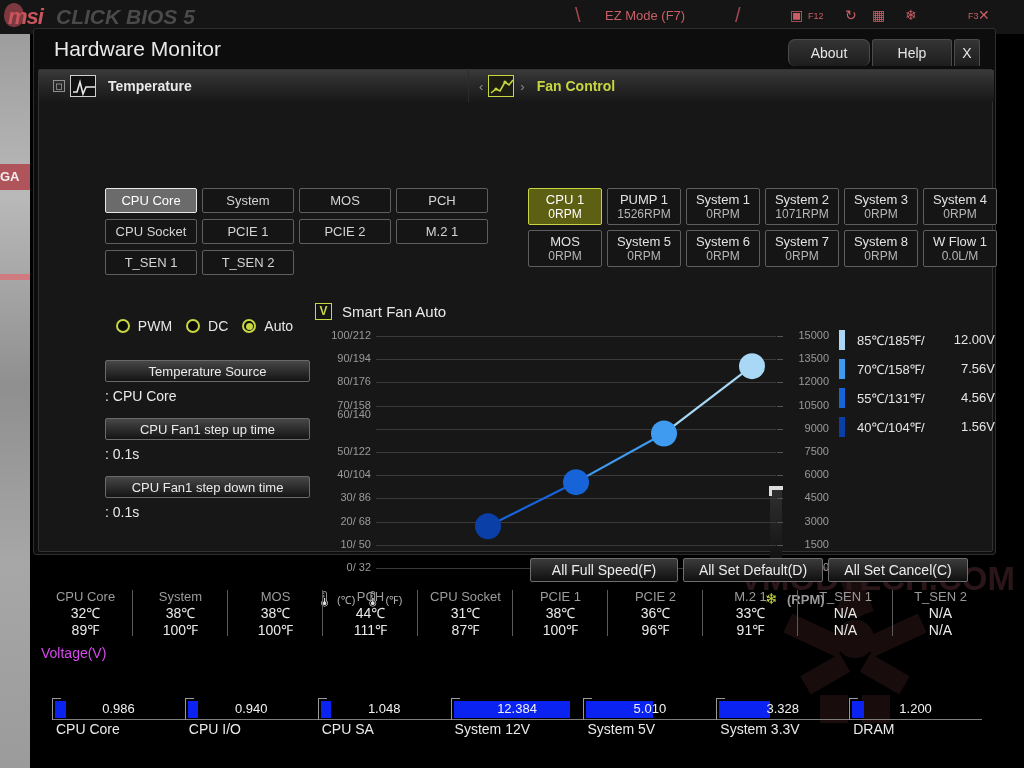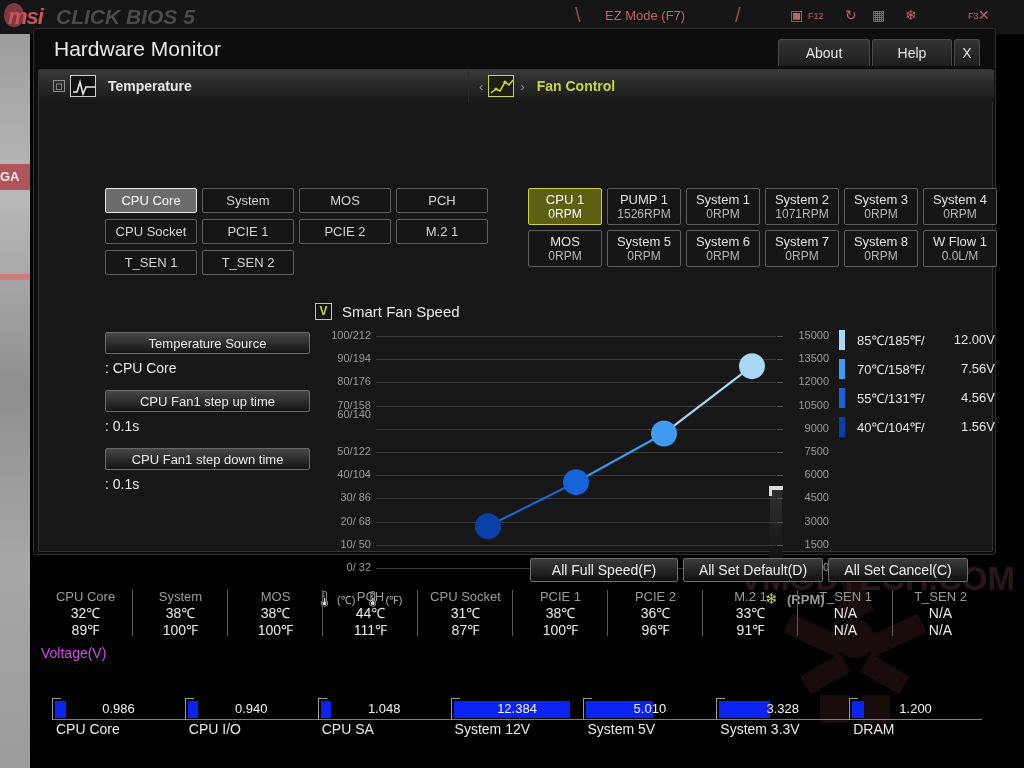--- a/index.html
+++ b/index.html
@@ -48,21 +48,21 @@
   .hw-title {
     position:absolute; left:20px; top:8px; font-size:21px; color:#e9e9e9; font-weight:400;
   }
   .title-btns { position:absolute; right:15px; top:10px; display:flex; }
   .tbtn {
     height:27px; background:linear-gradient(180deg,#343434,#1d1d1d);
     border:1px solid #4b4b4b; border-bottom:none; border-radius:3px 3px 0 0;
     color:#e6e6e6; font-size:14px; display:flex; align-items:center; justify-content:center;
     margin-left:2px;
   }
-  .tbtn.about { width:92px; }
+  .tbtn.about { width:82px;border-radius:7px; }
   .tbtn.help  { width:80px; }
   .tbtn.close { width:26px; }
 
   .panels {
     position:absolute; left:4px; top:40px; width:955px; height:483px;
     background:#171717; border:1px solid #333; border-radius:2px;
   }
 
   
   .panel-head {
@@ -330,35 +330,49 @@
               <div class="fv">0RPM</div>
             </div>
             <div class="fanbtn">
               <div class="fn">W Flow 1</div>
               <div class="fv">0.0L/M</div>
             </div>
           </div>
         </div>
 
       <div class="leftctl">
+        <div class="radios" id="radiogrp">
+            <div class="radio">
+              <i></i>
+            </div>
+            <span class="rlabel">PWM</span>
+            <div class="radio">
+              <i></i>
+            </div>
+            <span class="rlabel">DC</span>
+            <div class="radio on">
+              <i></i>
+            </div>
+            <span class="rlabel">Auto</span>
+          </div>
 
         <div class="ctl-bar">Temperature Source</div>
         <div class="ctl-val">: CPU Core</div>
 
         <div class="ctl-bar">CPU Fan1 step up time</div>
         <div class="ctl-val">: 0.1s</div>
 
         <div class="ctl-bar">CPU Fan1 step down time</div>
         <div class="ctl-val">: 0.1s</div>
       </div>
 
       <div class="chart-area">
         <div class="smart-row">
           <div class="smart-chk">V</div>
-          <div class="smart-lbl">Smart Fan Speed</div>
+          <div class="smart-lbl">Smart Fan Auto</div>
         </div>
 
         <div class="plot" id="plot">
           <div class="slider-track"></div>
           <div class="slider-cap"></div>
           <div class="slider-cap2"></div>
         <div class="gridline" style="top: 8px;"></div>
             <div class="ytick" style="top: 1px;">100/212</div>
             <div class="rdash" style="top: 8px;"></div>
             <div class="rtick" style="top: 1px;">15000</div>

